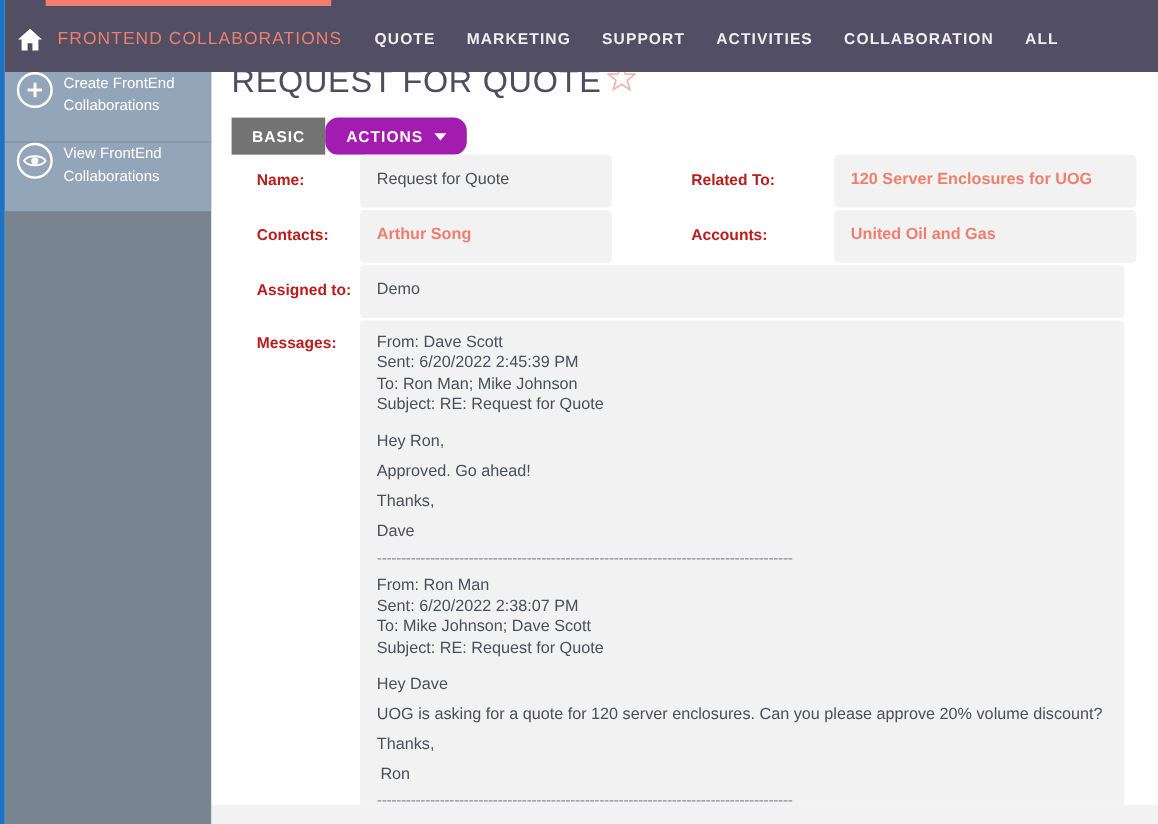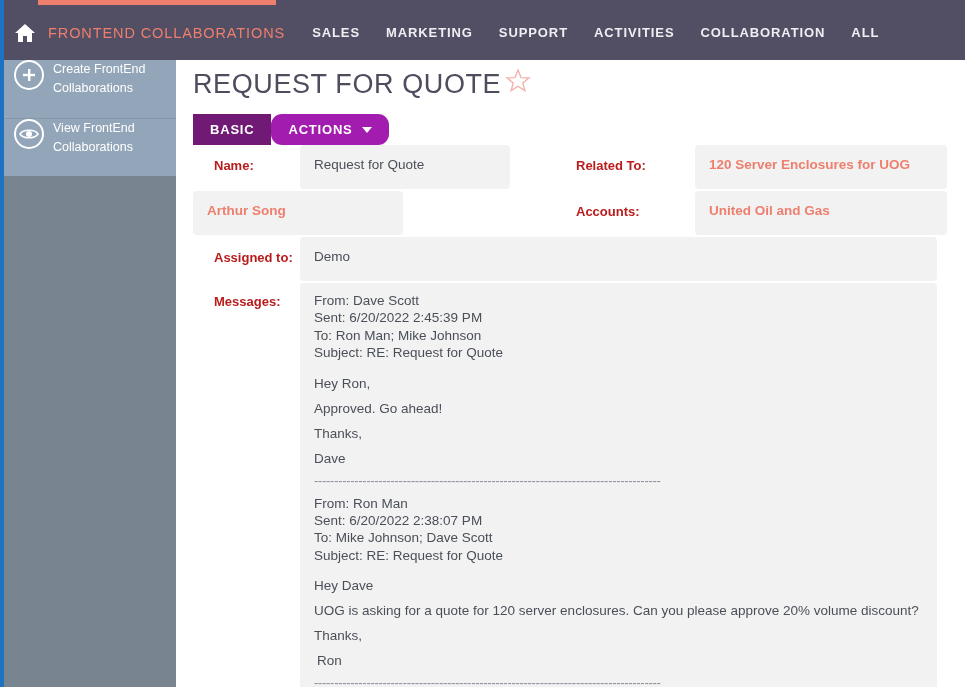--- a/index.html
+++ b/index.html
@@ -103,21 +103,21 @@
   .side-label {
     color: #ffffff;
     font-size: 12.5px;
     line-height: 19px;
     width: 104px;
   }
 
   
   .content {
     position: absolute;
-    left: 176px; top: 60px;
+    left: 176px; top: 44px;
     width: 789px; height: 627px;
     background: #ffffff;
     overflow: hidden;
     padding-left: 33px;
   }
   .page-title {
     position: absolute;
     left: 17px; top: 7px;
     font-size: 27px;
     letter-spacing: 0.6px;
@@ -137,21 +137,21 @@
   .tab {
     height: 31px;
     display: flex; align-items: center;
     padding: 0 17px;
     font-size: 13px;
     font-weight: bold;
     letter-spacing: 0.8px;
     color: #ffffff;
     cursor: pointer;
   }
-  .tab-basic  { background: #701a75; }
+  .tab-basic  { background: #737373; }
   .tab-actions{ background: #a21caf; border-radius: 11px; }
   .caret {
     width: 0; height: 0;
     border-left: 5px solid transparent;
     border-right: 5px solid transparent;
     border-top: 6px solid #ffffff;
     margin-left: 9px;
   }
 
   
@@ -236,21 +236,21 @@
 
   <div class="topnav">
     <div class="accent-bar"></div>
     <div class="nav-inner">
       <div class="home-icon">
         <svg width="22" height="20" viewBox="0 0 22 20">
           <path d="M11 1 L21 10 L18 10 L18 19 L13 19 L13 13 L9 13 L9 19 L4 19 L4 10 L1 10 Z" fill="#ffffff"></path>
         </svg>
       </div>
       <div class="brand">FRONTEND COLLABORATIONS</div>
-      <div class="nav-item">SALES</div>
+      <div class="nav-item">QUOTE</div>
       <div class="nav-item">MARKETING</div>
       <div class="nav-item">SUPPORT</div>
       <div class="nav-item">ACTIVITIES</div>
       <div class="nav-item">COLLABORATION</div>
       <div class="nav-item">ALL</div>
     </div>
   </div>
 
   <div class="sidebar">
 
@@ -300,20 +300,21 @@
     <div class="panel">
 
       <div class="cols">
 
         <div class="col-l">
           <div class="form-row">
             <div class="f-label">Name:</div>
             <div class="f-val">Request for Quote</div>
           </div>
           <div class="form-row">
+            <div class="f-label">Contacts:</div>
             <div class="f-val link">Arthur Song</div>
           </div>
         </div>
 
         <div class="col-r">
           <div class="form-row">
             <div class="f-label">Related To:</div>
             <div class="f-val link">120 Server Enclosures for UOG</div>
           </div>
           <div class="form-row">

